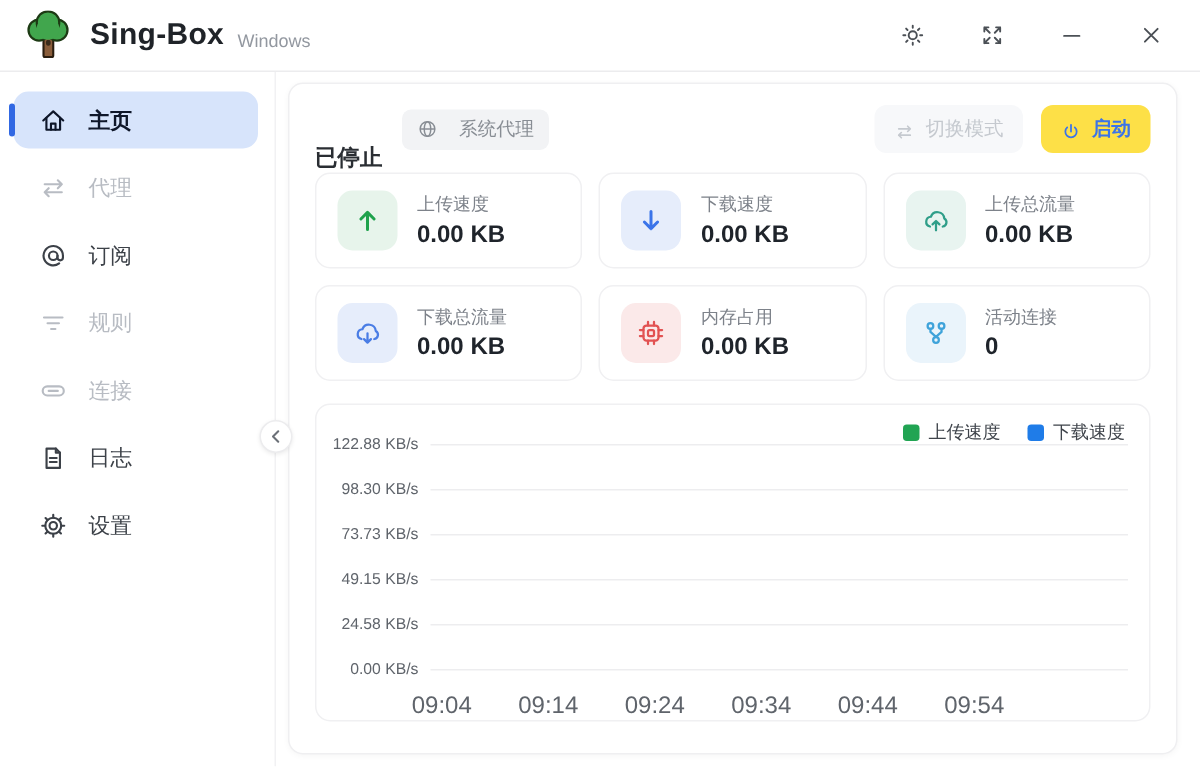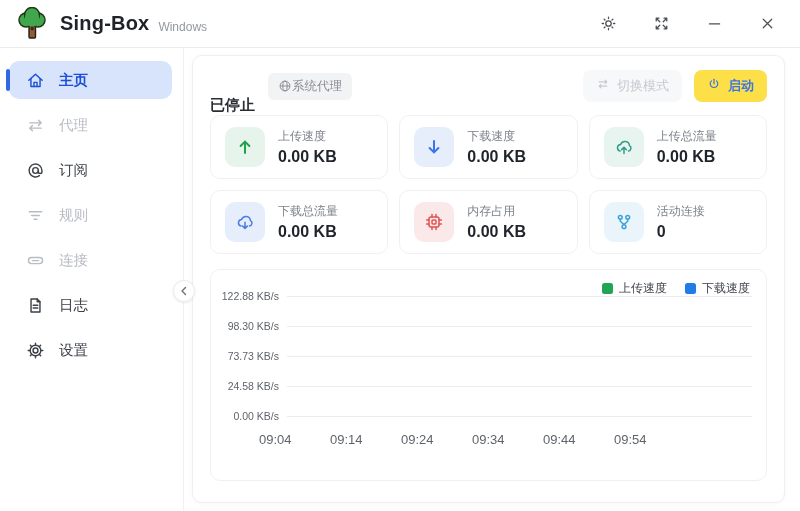--- a/index.html
+++ b/index.html
@@ -31,21 +31,21 @@
   
   .sidebar {
     width:184px; border-right:1px solid #f1f1f3; padding:13px 0 0 0; background:#fff; flex-shrink:0;
   }
   .nav-item {
     position:relative; display:flex; align-items:center; gap:14px;
     height:38px; margin:0 11px 7px 9px; padding-left:17px;
     border-radius:10px; font-size:14.5px; color:#3c4148; cursor:pointer;
   }
   .nav-item svg { width:19px; height:19px; flex-shrink:0; }
-  .nav-item.active { background:#d7e4fb; color:#1d4ed8; font-weight:bold; }
+  .nav-item.active { background:#d7e4fb; color:#0f172a; font-weight:bold; }
   .nav-item.active::before {
     content:""; position:absolute; left:-3px; top:8px; width:3.5px; height:22px;
     border-radius:2px; background:#3168e3;
   }
   .nav-item.disabled { color:#b8bcc3; }
 
   .collapse-btn {
     position:absolute; left:173px; top:232px; z-index:5;
     width:22px; height:22px; border-radius:50%; background:#fff;
     border:1px solid #ececee; box-shadow:0 1px 3px rgba(0,0,0,.08);
@@ -57,26 +57,26 @@
   .main { flex:1; padding:7px 15px 8px 8px; background:#fff; }
   .panel {
     height:100%; background:#fff; border:1px solid #efeff1; border-radius:10px;
     box-shadow:0 1px 4px rgba(0,0,0,.04); padding:13px 17px 10px 17px; overflow:hidden;
   }
 
   
   .status-row { display:flex; align-items:center; height:34px; }
   .status-text { font-size:15px; font-weight:bold; color:#2a2e33;margin-top:39px; }
   .proxy-badge {
-    display:flex; align-items:center; gap:0; margin-left:13px;
+    display:flex; align-items:center; gap:14px; margin-left:13px;
     background:#f2f3f5; color:#888d94; border-radius:6px; padding:5px 10px; font-size:12.5px;
   }
   .proxy-badge svg { width:14px; height:14px; }
   .sr-spacer { flex:1; }
-  .btn { display:flex; align-items:flex-start; gap:7px; border:none; border-radius:8px;
+  .btn { display:flex; align-items:flex-end; gap:7px; border:none; border-radius:8px;
          padding:7px 13px; font-size:13px; cursor:pointer;
          font-family:"Liberation Sans","DejaVu Sans",sans-serif; }
   .btn svg { width:14px; height:14px; }
   .btn-ghost { background:#f7f8fa; color:#c5c9cf; margin-right:12px; cursor:default; }
   .btn-primary { background:#fde047; color:#3b74e9; font-weight:bold; }
 
   
   .stats-grid { margin-top:12px; display:grid; grid-template-columns:repeat(3,1fr); gap:11px; }
   .stat-card {
     height:64px; border:1px solid #f0f0f2; border-radius:10px;
@@ -95,21 +95,21 @@
     margin-top:15px; height:212px; border:1px solid #f0f0f2; border-radius:10px;
     background:#fff; position:relative; padding:11px 14px 6px 10px;
   }
   .legend { position:absolute; top:10px; right:16px; display:flex; gap:18px; z-index:2; }
   .legend-item { display:flex; align-items:center; gap:6px; font-size:12px; color:#3f444b; }
   .legend-swatch { width:11px; height:11px; border-radius:2.5px; }
   .grid-row { height:30px; display:flex; align-items:center; gap:8px; }
   .tick-label { width:58px; flex-shrink:0; text-align:right; font-size:10.5px; color:#5f646b; white-space:nowrap; }
   .grid-line { flex:1; border-top:1px solid #ededef; }
   .x-axis { display:flex; margin-left:38px; margin-top:1px; }
-  .x-tick { width:71px; text-align:left; font-size:13px; color:#5f646b; }
+  .x-tick { width:71px; text-align:center; font-size:16px; color:#5f646b; }
 </style>
 </head>
 <body>
 
 <div class="titlebar">
   <svg class="logo" viewBox="0 0 32 34">
     <rect x="13" y="18" width="6.5" height="13" rx="1" fill="#8a5d3b" stroke="#2a1d10" stroke-width="1.4"></rect>
     <ellipse cx="16.2" cy="21.5" rx="1.6" ry="2" fill="#3a2a1a"></ellipse>
     <circle cx="10" cy="13" r="7" fill="#41a64d" stroke="#1d3a14" stroke-width="1.5"></circle>
     <circle cx="22" cy="13" r="7" fill="#41a64d" stroke="#1d3a14" stroke-width="1.5"></circle>
@@ -345,20 +345,24 @@
         </div>
         <div class="grid-row">
           <span class="tick-label">98.30 KB/s</span>
             <span class="grid-line"></span>
         </div>
         <div class="grid-row">
           <span class="tick-label">73.73 KB/s</span>
             <span class="grid-line"></span>
         </div>
         <div class="grid-row">
+          <span class="tick-label">49.15 KB/s</span>
+            <span class="grid-line"></span>
+        </div>
+        <div class="grid-row">
           <span class="tick-label">24.58 KB/s</span>
             <span class="grid-line"></span>
         </div>
         <div class="grid-row">
           <span class="tick-label">0.00 KB/s</span>
             <span class="grid-line"></span>
         </div>
 
         <div class="x-axis">
           <span class="x-tick">09:04</span>

